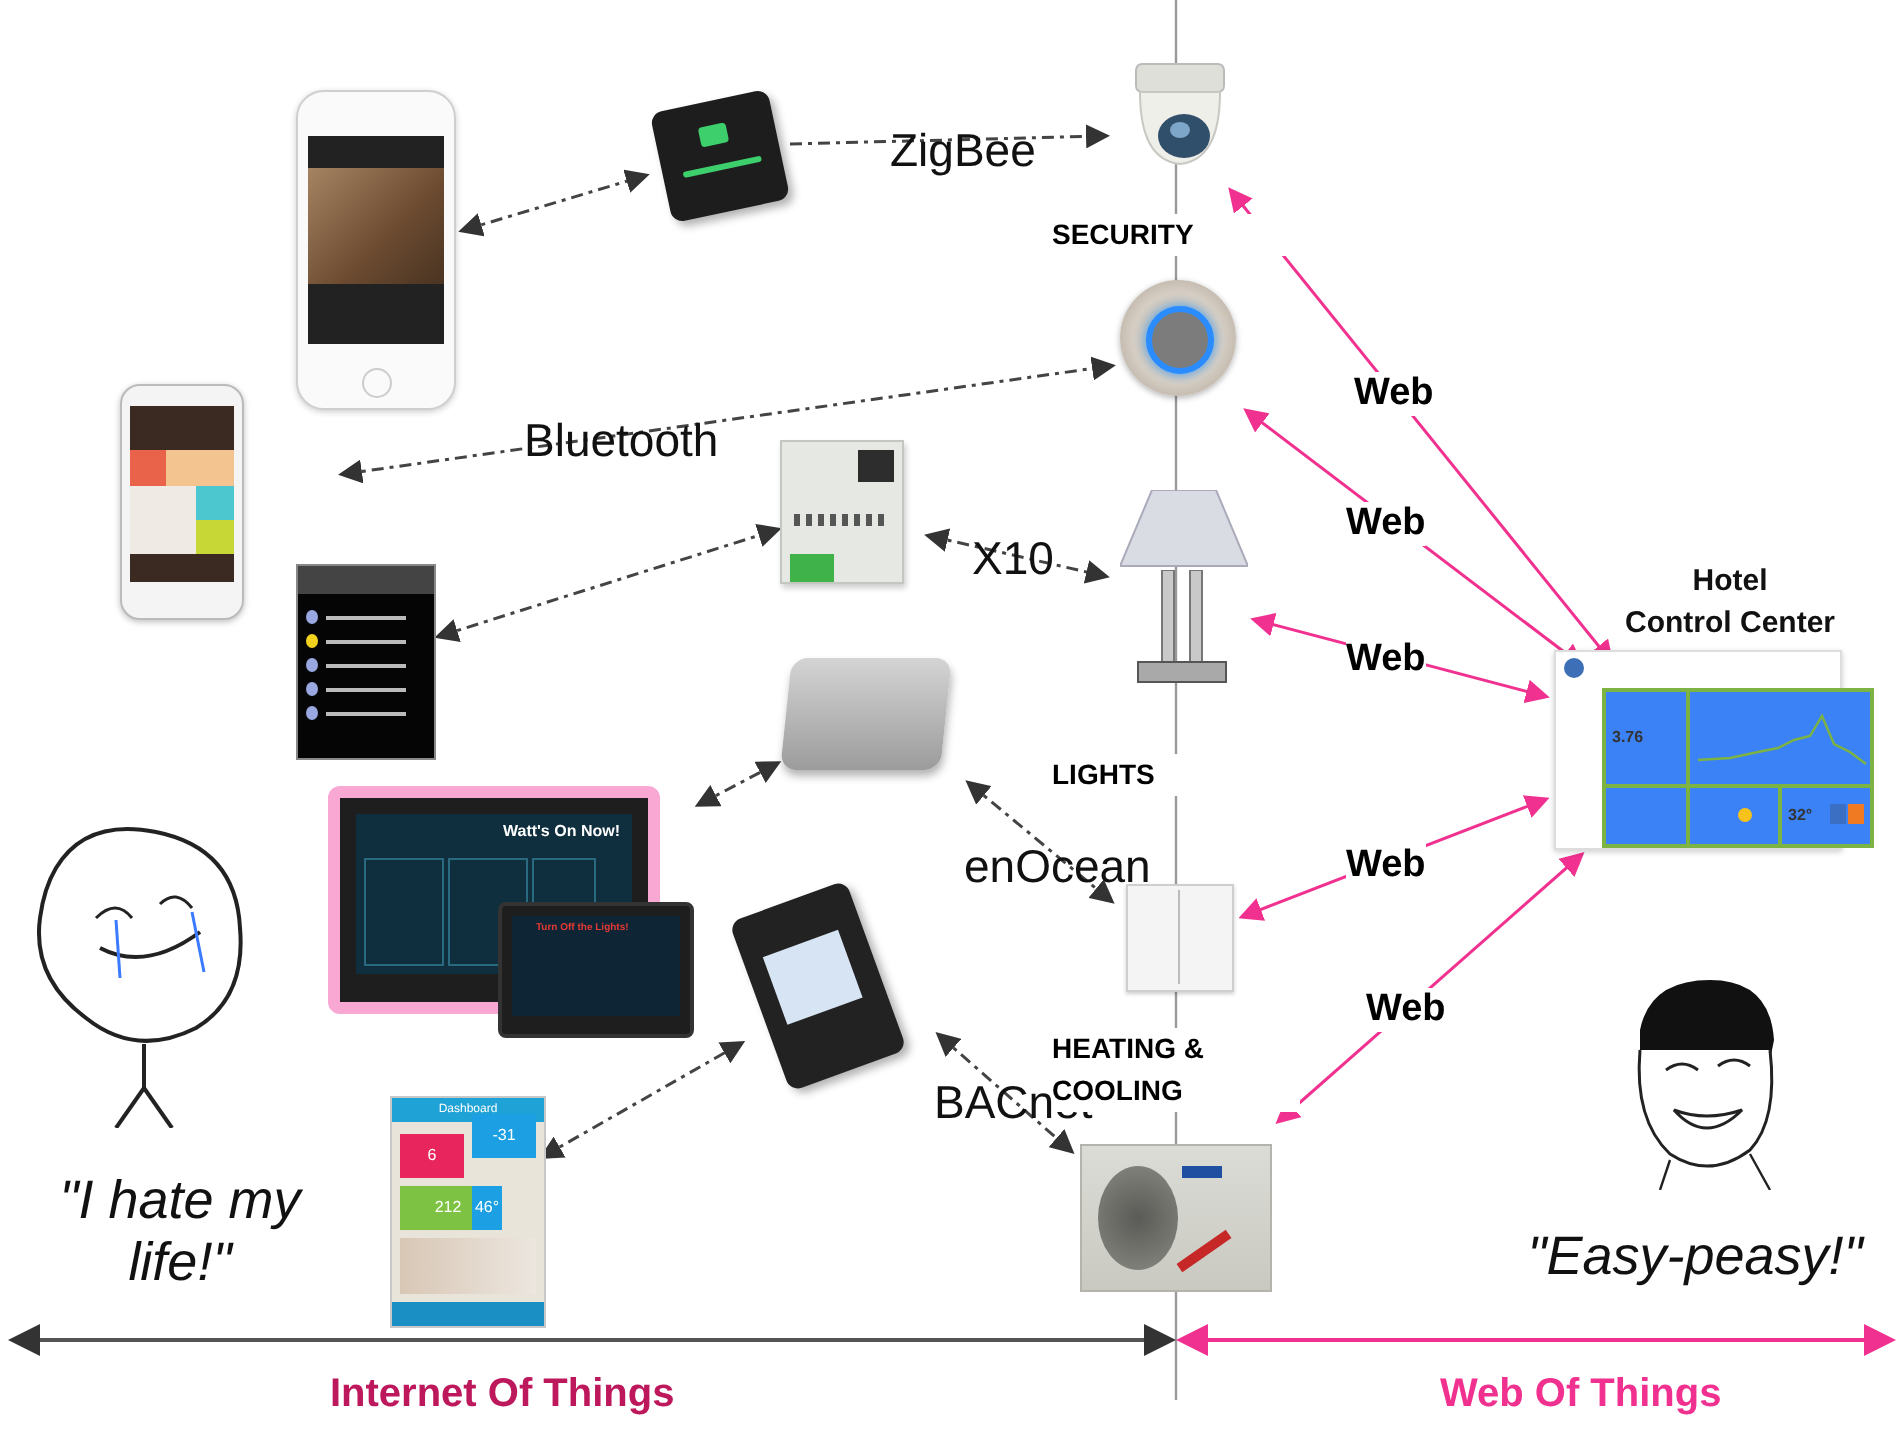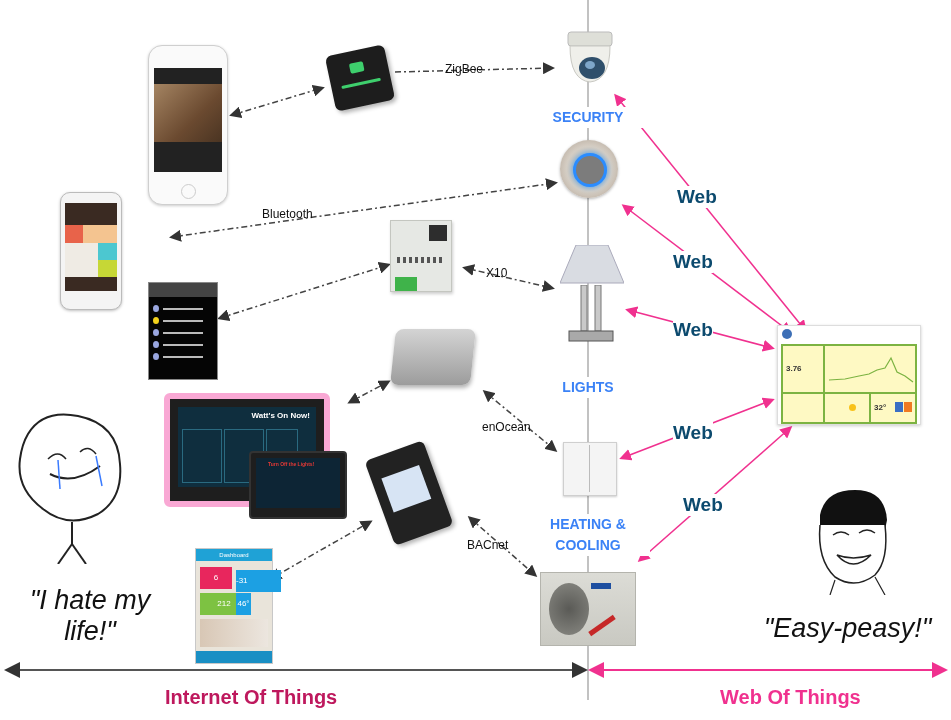--- a/index.html
+++ b/index.html
@@ -1,21 +1,21 @@
 <!DOCTYPE html>
 <html><head>
 <meta charset="utf-8">
 <style>
   html, body { margin:0; padding:0; background:#ffffff; }
   body { width:951px; height:720px; position:relative; overflow:hidden; font-family:"Liberation Sans", sans-serif; }
   .abs { position:absolute; }
   svg.lines { position:absolute; left:0; top:0; width:951px; height:720px; pointer-events:none; }
-  .proto { position:absolute; font-family:"Liberation Sans", sans-serif; font-size:12px; color:#111; }
-  .cat { position:absolute; font-family:"Liberation Sans", sans-serif; font-weight:bold; font-size:14px; color:#3b82f6; text-align:center; line-height:21px; }
-  .web { position:absolute; font-family:"Liberation Sans", sans-serif; font-weight:bold; font-size:19px; color:#0c4a6e; }
+  .proto { position:absolute; font-family:"Liberation Sans", sans-serif; font-size:23px; color:#111; }
+  .cat { position:absolute; font-family:"Liberation Sans", sans-serif; font-weight:bold; font-size:14px; color:#000000; line-height:21px; }
+  .web { position:absolute; font-family:"Liberation Sans", sans-serif; font-weight:bold; font-size:19px; color:#000000; }
   .quote { position:absolute; font-family:"Liberation Sans", sans-serif; font-style:italic; font-size:27px; color:#111; text-align:center; line-height:31px; }
   .axis-label { position:absolute; font-family:"Liberation Sans", sans-serif; font-weight:bold; font-size:20px; }
   .hotel { position:absolute; font-family:"Liberation Sans", sans-serif; font-weight:bold; font-size:15px; color:#111; text-align:center; line-height:21px; }
 
   
   .iphone { left:148px; top:45px; width:78px; height:158px; background:#fafafa; border:1px solid #cfcfcf; border-radius:14px; box-shadow:0 1px 3px rgba(0,0,0,.2); }
   .iphone .scr { position:absolute; left:5px; top:22px; width:68px; height:104px; background:#222; }
   .iphone .vid { position:absolute; left:0; top:16px; width:68px; height:58px; background:linear-gradient(135deg,#a48462,#6b4a30 60%,#4a3422); }
   .iphone .home { position:absolute; left:32px; top:138px; width:13px; height:13px; border:1px solid #ccc; border-radius:50%; }
   .galaxy { left:60px; top:192px; width:60px; height:116px; background:#f4f4f4; border:1px solid #bbb; border-radius:10px; box-shadow:0 1px 3px rgba(0,0,0,.25); }
@@ -38,21 +38,21 @@
   .lamp-shade { left:560px; top:245px; width:64px; height:40px; }
   .lamp-base { left:567px; top:285px; width:48px; height:58px; }
   .enocean { left:393px; top:329px; width:80px; height:56px; background:linear-gradient(180deg,#d4d4d4,#9c9c9c); border-radius:8px; transform:skewX(-6deg); box-shadow:1px 3px 4px rgba(0,0,0,.3); }
   .switch { left:563px; top:442px; width:52px; height:52px; background:#f4f4f4; border:1px solid #cfcfcf; box-shadow:0 1px 2px rgba(0,0,0,.2); }
   .switch .div { position:absolute; left:25px; top:2px; width:1px; height:47px; background:#bbb; }
   .bacnet { left:378px; top:448px; width:62px; height:90px; background:#222; border-radius:6px; transform:rotate(-20deg); box-shadow:2px 3px 4px rgba(0,0,0,.3); }
   .bacnet .lbl { position:absolute; left:10px; top:22px; width:40px; height:36px; background:#d7e4f4; }
   .ac { left:540px; top:572px; width:94px; height:72px; background:linear-gradient(180deg,#dcdcd6,#c9c9c2); border:1px solid #b4b4ad; }
   .ac .fan { position:absolute; left:8px; top:10px; width:40px; height:52px; border-radius:50%; background:radial-gradient(circle,#5a5a56,#8a8a84); }
   .dashboard { left:777px; top:325px; width:142px; height:98px; background:#fff; border:1px solid #ddd; box-shadow:0 1px 3px rgba(0,0,0,.2); }
-  .dashboard .panel { position:absolute; border:2px solid #7cb342; background:#fef9c3; }
+  .dashboard .panel { position:absolute; border:2px solid #7cb342; background:#3b82f6;margin-left:20px; }
   .face-sad { left:8px; top:404px; width:120px; height:160px; }
   .face-happy { left:805px; top:485px; width:95px; height:110px; }
 </style>
 </head>
 <body>
 
 <svg class="lines" viewBox="0 0 951 720">
   <defs>
     <marker id="ah" markerWidth="8" markerHeight="8" refX="6" refY="4" orient="auto-start-reverse">
       <path d="M0,0 L8,4 L0,8 z" fill="#333"></path>
@@ -139,21 +139,21 @@
 </div>
 <div class="abs tablet-small">
   <div class="scr">
     <div style="position:absolute;left:12px;top:3px;color:#e53935;font-size:5px;font-weight:bold;">Turn Off the Lights!</div>
   </div>
 </div>
 
 <div class="abs iphone-dash">
   <div style="position:absolute;left:0;top:0;width:76px;height:12px;background:#1fa2d6;color:#fff;font-size:6px;text-align:center;line-height:12px">Dashboard</div>
   <div style="position:absolute;left:4px;top:18px;width:32px;height:22px;background:#e8265d;color:#fff;font-size:8px;text-align:center;line-height:22px">6</div>
-  <div style="position:absolute;left:40px;top:21px;width:45px;height:22px;background:#1ca0e3;color:#fff;font-size:8px;text-align:left;line-height:22px">-31</div>
+  <div style="position:absolute;left:40px;top:8px;width:32px;height:22px;background:#1ca0e3;color:#fff;font-size:8px;text-align:center;line-height:22px">-31</div>
   <div style="position:absolute;left:4px;top:44px;width:48px;height:22px;background:#7dc242;color:#fff;font-size:8px;text-align:center;line-height:22px">212</div>
   <div style="position:absolute;left:40px;top:44px;width:15px;height:22px;background:#1ca0e3;color:#fff;font-size:8px;text-align:center;line-height:22px">46°</div>
   <div style="position:absolute;left:4px;top:70px;width:68px;height:28px;background:linear-gradient(90deg,#d8c7b5,#ece6df)"></div>
   <div style="position:absolute;left:0;top:102px;width:76px;height:12px;background:#1a8fc4"></div>
 </div>
 
 <div class="abs zigbee-box">
   <div style="position:absolute;left:22px;top:12px;width:14px;height:10px;background:#3ecf6d;border-radius:2px"></div>
   <div style="position:absolute;left:10px;top:32px;width:40px;height:3px;background:#3ecf6d;border-radius:2px"></div>
 </div>
@@ -206,20 +206,22 @@
   <div>COOLING</div>
 </div>
 
 <div class="web" style="left:677px;top:186px;background:#fff">Web</div>
 <div class="web" style="left:673px;top:251px;background:#fff">Web</div>
 <div class="web" style="left:673px;top:319px;background:#fff">Web</div>
 <div class="web" style="left:673px;top:422px;background:#fff">Web</div>
 <div class="web" style="left:683px;top:494px;background:#fff">Web</div>
 
 <div class="hotel" style="left:790px;top:280px;width:150px">
+  <div>Hotel</div>
+  <div>Control Center</div>
 </div>
 <div class="abs dashboard">
   <div style="position:absolute;left:4px;top:3px;width:10px;height:10px;border-radius:50%;background:#3d6fb6"></div>
   <div class="panel" style="left:3px;top:18px;width:40px;height:46px">
     <div style="position:absolute;left:3px;top:18px;font-size:8px;font-weight:bold;color:#333">3.76</div>
   </div>
   <div class="panel" style="left:45px;top:18px;width:90px;height:46px">
     <svg width="90" height="46">
         <polyline points="4,34 20,33 34,30 44,28 52,24 60,22 66,12 72,26 80,30 88,36" fill="none" stroke="#7cb342" stroke-width="1.2"></polyline>
       </svg>

